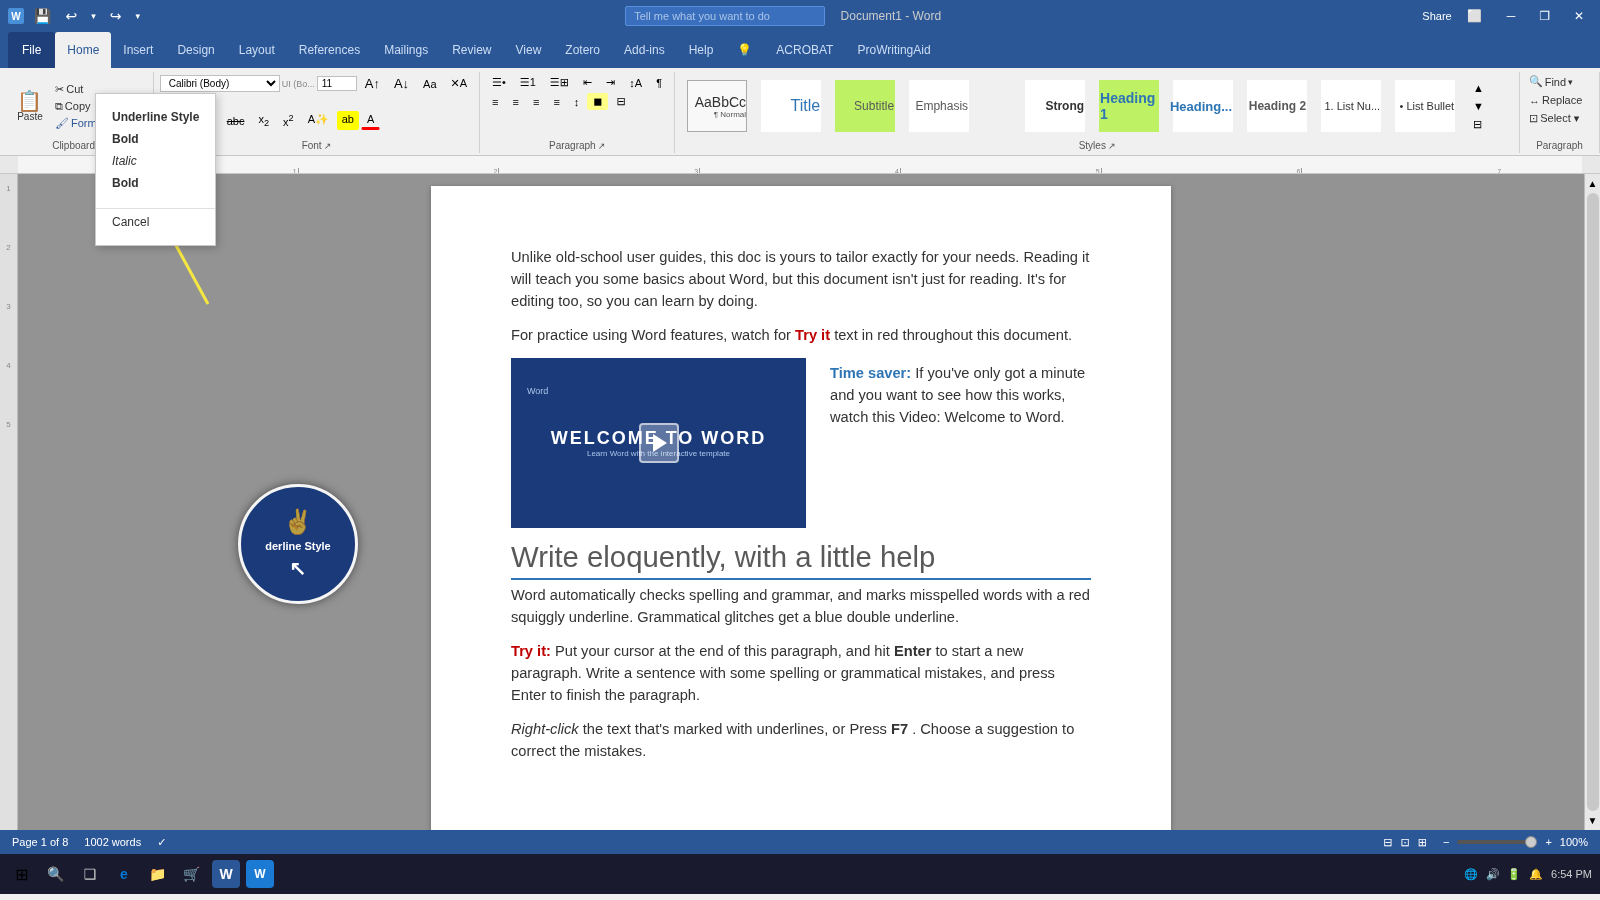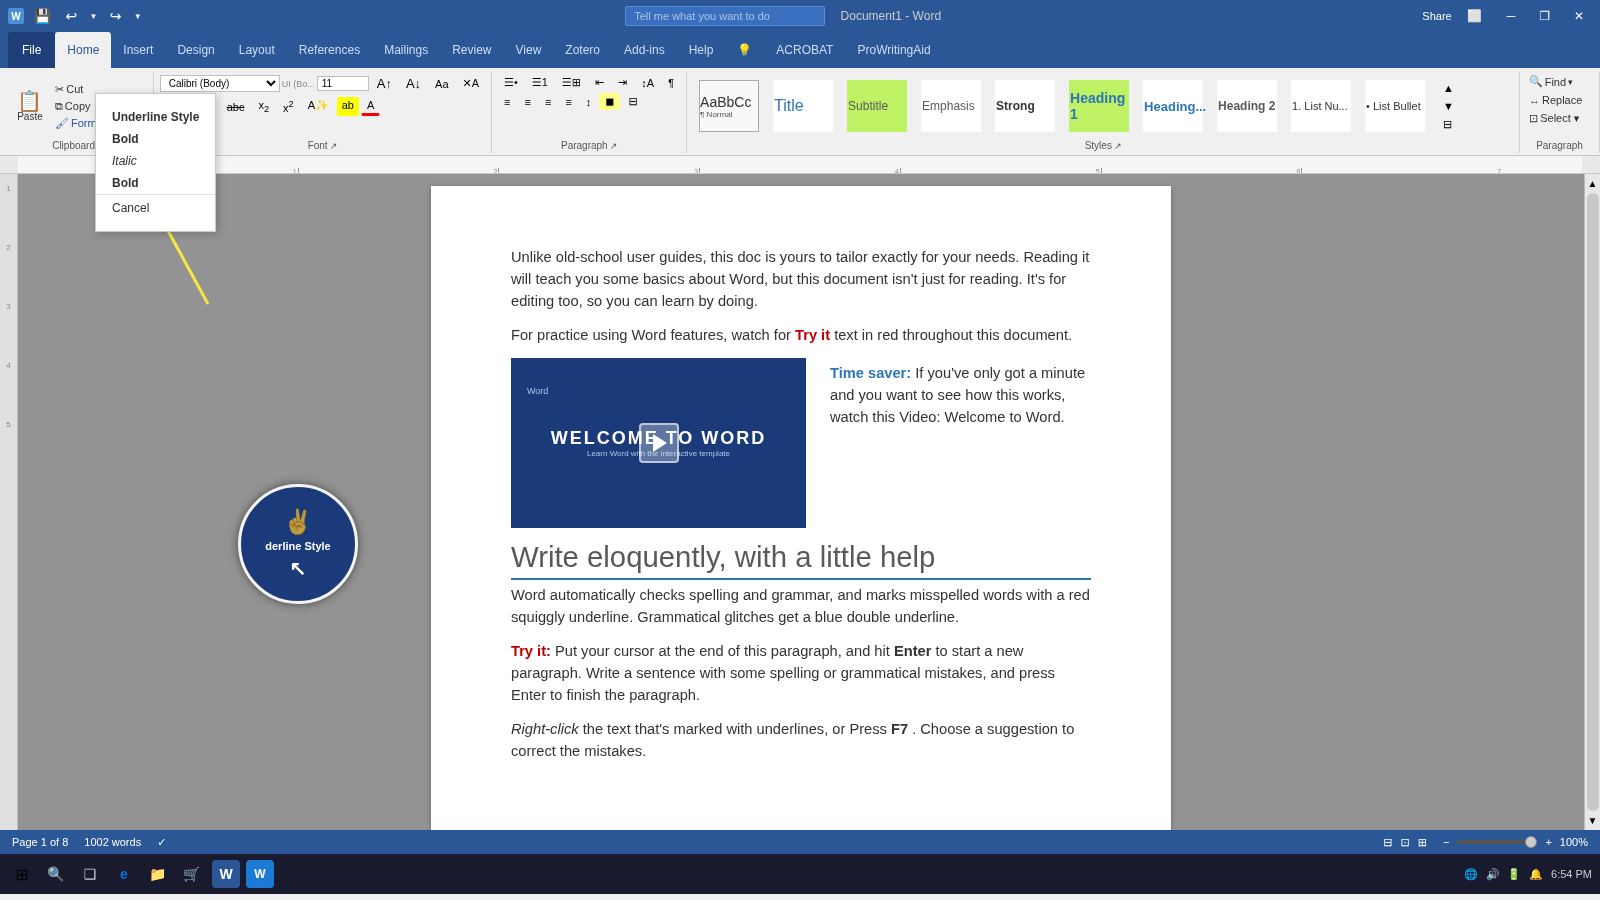--- a/index.html
+++ b/index.html
@@ -109,21 +109,21 @@
       z-index: 1000;
       min-width: 120px;
       padding: 12px 0;
     }
     .dropdown-item {
       padding: 4px 16px;
       cursor: pointer;
       font-size: 12px;
       color: #333;
     }
-    .dropdown-item.separator { border-top: 1px solid #e0e0e0; margin-top: 0; padding-top: 6px; }
+    .dropdown-item.separator { border-top: 1px solid #e0e0e0; margin-top: 14px; padding-top: 6px; }
     .dropdown-item.selected { font-weight: bold; }
 
     
     .styles-gallery {
       display: flex;
       align-items: center;
       gap: 2px;
       flex: 1;
       overflow: hidden;
     }
@@ -136,21 +136,21 @@
       border-radius: 2px;
       min-width: 64px;
       font-size: 10px;
     }
     .style-preview {
       height: 52px;
       width: 60px;
       display: flex;
       flex-direction: column;
       justify-content: center;
-      align-items: flex-start;
+      align-items: flex-end;
       border: 1px solid transparent;
     }
 
     
     .ruler-container { background: #f0f0f0; border-bottom: 1px solid #c8c8c8; height: 18px; display: flex; }
     .ruler-side { width: 18px; background: #e8e8e8; }
     .ruler { flex: 1; background: #f5f5f5; position: relative; overflow: hidden; }
     .doc-page {
       background: white;
       width: 740px;
@@ -232,21 +232,21 @@
       width: 40px; height: 40px;
       background: rgba(255,255,255,0.3);
       border: 2px solid rgba(255,255,255,0.6);
       border-radius: 4px;
       display: flex; align-items: center; justify-content: center;
       position: absolute;
       cursor: pointer;
     }
     .play-triangle { width: 0; height: 0; border-left: 14px solid white; border-top: 9px solid transparent; border-bottom: 9px solid transparent; margin-left: 3px; }
     .font-select { font-size: 10px; padding: 1px 4px; border: 1px solid #c0c0c0; background: white; cursor: pointer; width: 120px; }
-    .font-size-select { font-size: 10px; padding: 1px 4px; border: 1px solid #c0c0c0; background: white; cursor: pointer; width: 52px; }
+    .font-size-select { font-size: 10px; padding: 1px 4px; border: 1px solid #c0c0c0; background: white; cursor: pointer; width: 40px; }
     .format-row { display: flex; gap: 2px; }
     .fmt-btn { padding: 1px 5px; border: 1px solid transparent; cursor: pointer; font-size: 11px; border-radius: 2px; background: none; }
 
     
     .para-row { display: flex; gap: 2px; align-items: center; }
 
     
     .clearfix::after { content: ''; display: table; clear: both; }
   </style>
 </head>
@@ -318,21 +318,21 @@
       </div>
     </div>
     <div class="ribbon-group-label">
       <span>Clipboard</span>
       <span style="font-size:9px;">↗</span>
     </div>
   </div>
 
   <div class="ribbon-group" style="min-width:180px;">
     <div class="ribbon-group-content" style="flex-direction:column;align-items:flex-start;">
-      <div style="display:flex;gap:2px;align-items:center;margin-bottom:2px;">
+      <div style="display:flex;gap:2px;align-items:center;margin-bottom:16px;">
         <select class="font-select">
           <option>Calibri (Body)</option>
         </select>
         <span style="font-size:9px;color:#888;">UI (Bo...</span>
         <input type="number" value="11" class="font-size-select" style="">
         <span class="fmt-btn" style="font-size:13px;">A↑</span>
         <span class="fmt-btn" style="font-size:13px;">A↓</span>
         <span class="fmt-btn">Aa</span>
         <span class="fmt-btn">✕A</span>
       </div>
@@ -404,21 +404,21 @@
           </div>
         </div>
 
         <div class="style-item">
           <div class="style-preview" style="background:#fff;">
             <span style="font-size:12px;color:#595959;">Emphasis</span>
           </div>
         </div>
 
         <div class="style-item">
-          <div class="style-preview" style="background:#fff;">
+          <div class="style-preview" style="background:#fff;margin-left:42px;">
             <span style="font-size:12px;color:#333;font-weight:bold;">Strong</span>
           </div>
         </div>
 
         <div class="style-item">
           <div class="style-preview" style="background:#bef264;">
             <span style="font-size:14px;color:#2e75b6;font-weight:bold;">Heading 1</span>
           </div>
         </div>
 

